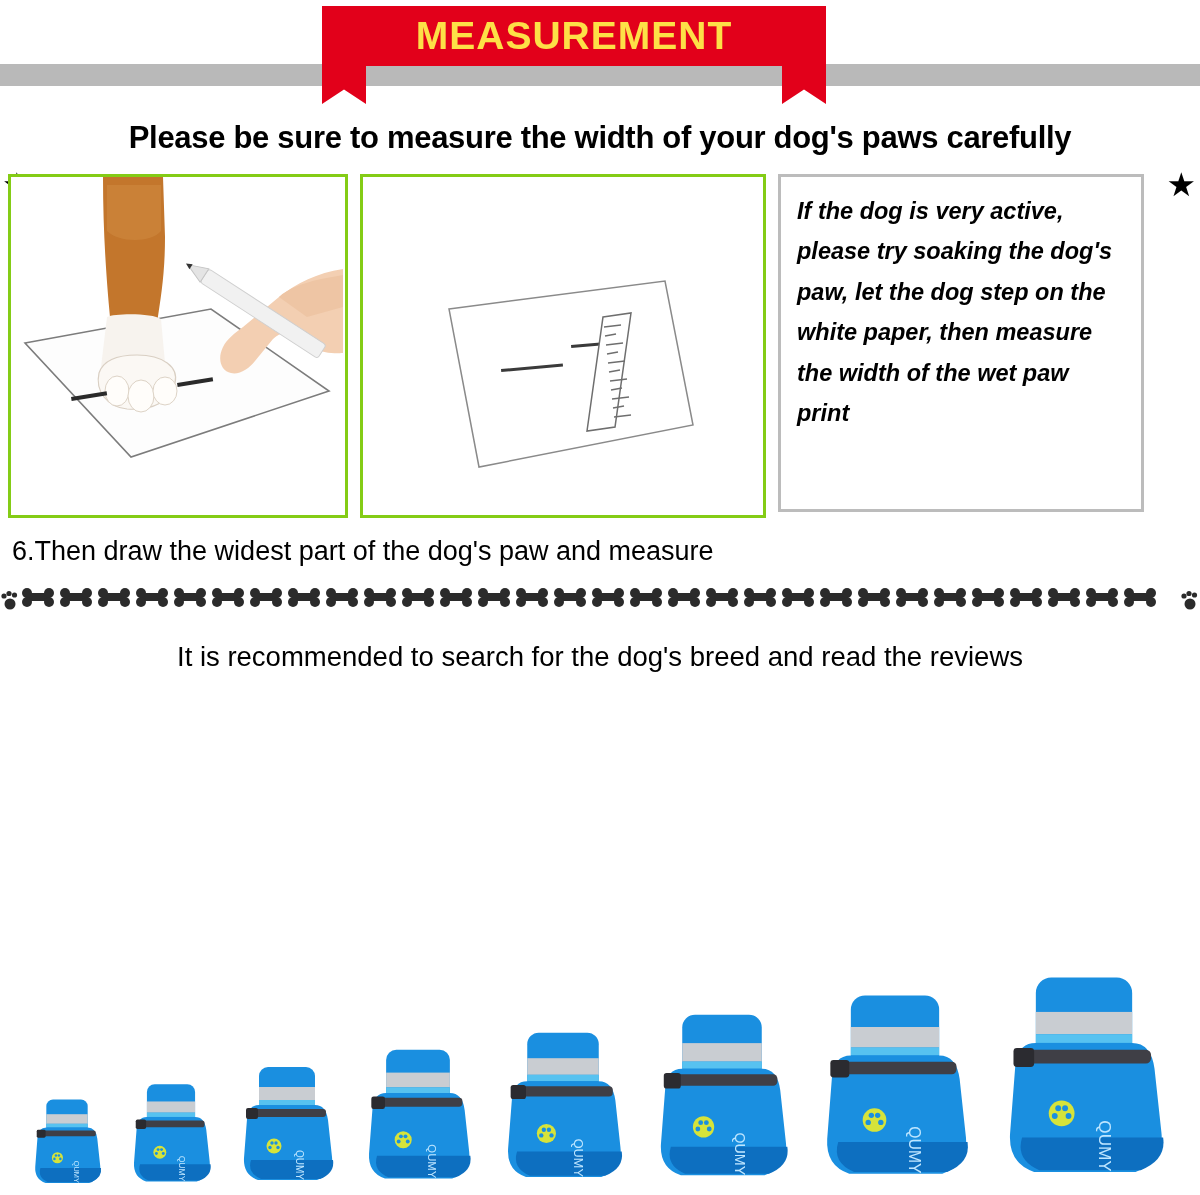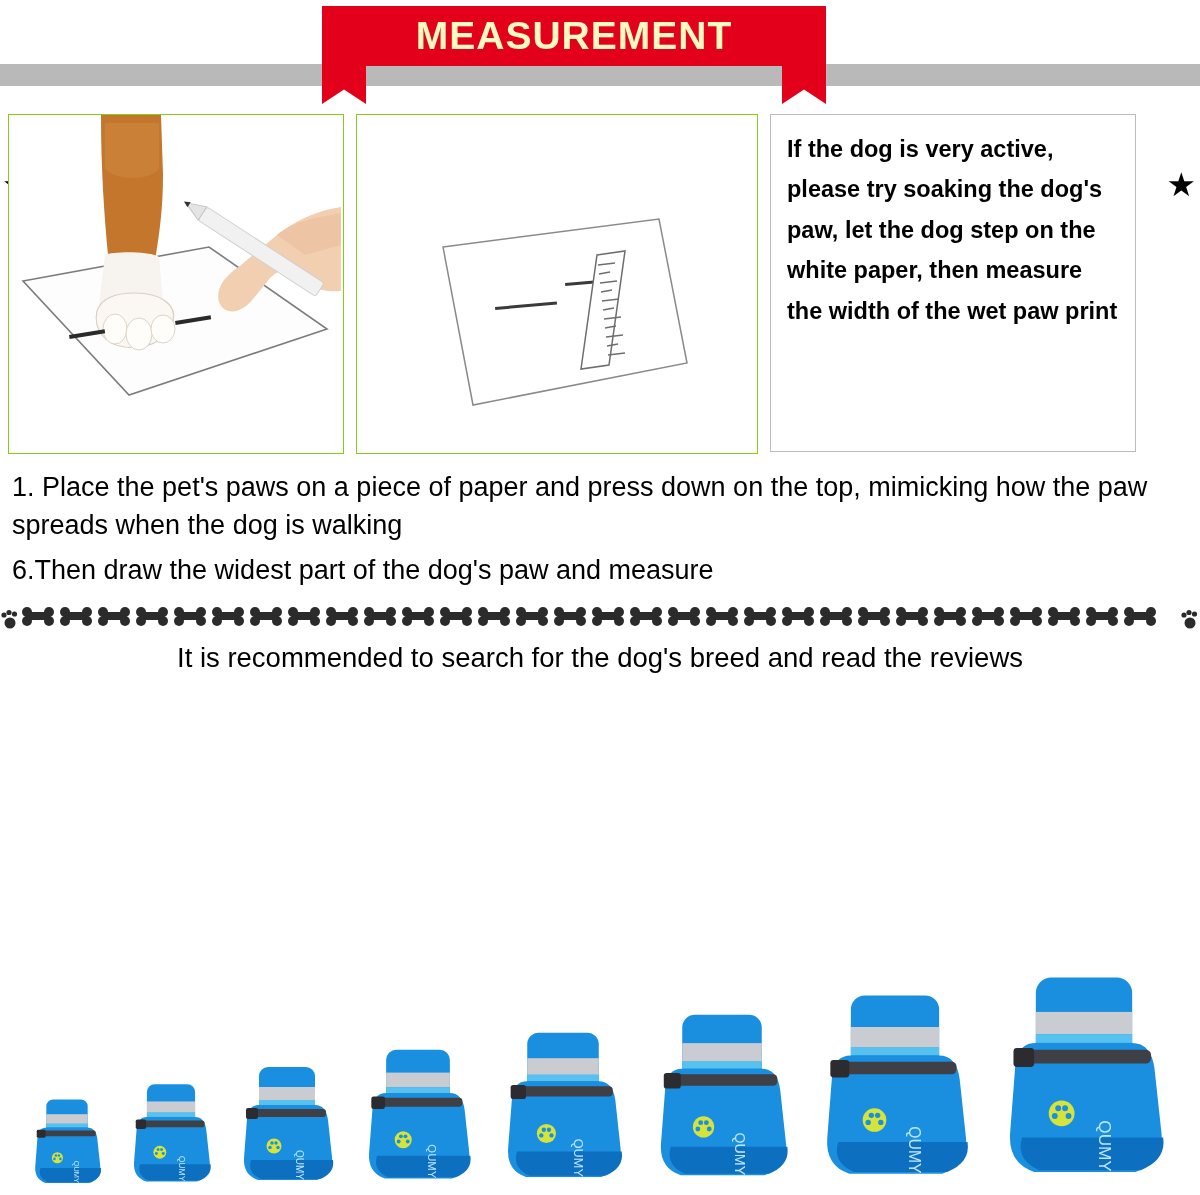--- a/index.html
+++ b/index.html
@@ -34,21 +34,21 @@
     top: 6px;
     left: 322px;
     width: 504px;
     height: 60px;
     background: #e2001a;
     display: flex;
     align-items: center;
     justify-content: center;
   }
   .ribbon-title {
-    color: #fef9c3;
+    color: #fde047;
     font-size: 39px;
     font-weight: bold;
     letter-spacing: 1px;
     font-family: "Liberation Sans", sans-serif;
   }
   .ribbon-tail {
     position: absolute;
     top: 66px;
     width: 44px;
     height: 38px;
@@ -77,23 +77,24 @@
 
   
   .panels {
     display: flex;
     gap: 12px;
     padding: 0 8px;
     margin-top: 10px;
     align-items: flex-start;
   }
   .panel {
-    border: 1px solid #84cc16;
+    border: 3px solid #84cc16;
     background: #fff;
     position: relative;
+    font-style: italic;
   }
   .panel-1 { width: 334px; height: 338px; }
   .panel-2 { width: 400px; height: 338px; }
   .panel-3 {
     width: 366px;
     height: 338px;
     padding: 14px 14px 0 16px;
     box-sizing: border-box;
     border-color: #bcbcbc;
   }
@@ -122,21 +123,21 @@
     position: relative;
     overflow: hidden;
   }
   .divider svg { display: block; }
 
   
   .recommend {
     text-align: center;
     font-size: 27.5px;
     line-height: 1.52;
-    margin-top: 4px;
+    margin-top: 22px;
     padding: 0 46px;
   }
 
   
   .boots {
     position: absolute;
     left: 0;
     bottom: 0;
     width: 1200px;
     height: 265px;
@@ -154,20 +155,21 @@
 <div class="banner-wrap">
   <div class="banner-gray"></div>
   <div class="ribbon-tail left"></div>
   <div class="ribbon-tail right"></div>
   <div class="ribbon">
     <span class="ribbon-title">MEASUREMENT</span>
   </div>
 </div>
 
 <div class="headline">
+  <div>Please be sure to measure the width of your dog's paws carefully</div>
 </div>
 <span class="star left">★</span>
 <span class="star right">★</span>
 
 <div class="panels">
 
   <div class="panel panel-1">
     <div class="ill1">
       <svg width="332" height="336" viewBox="0 0 332 336" xmlns="http://www.w3.org/2000/svg">
         <rect x="0" y="0" width="332" height="336" fill="#ffffff"></rect>
@@ -228,21 +230,20 @@
       </svg>
     </div>
   </div>
 
   <div class="panel panel-3">
     <div class="note-text">If the dog is very active, please try soaking the dog's paw, let the dog step on the white paper, then measure the width of the wet paw print</div>
   </div>
 </div>
 
 <div class="steps">
-  <p>1. Place the pet's paws on a piece of paper and press down on the top, mimicking how the paw spreads when the dog is walking</p>
   <p>6.Then draw the widest part of the dog's paw and measure</p>
 </div>
 
 <div class="divider">
   <svg width="1200" height="30" viewBox="0 0 1200 30" xmlns="http://www.w3.org/2000/svg">
     <defs>
       <g id="bone">
         <rect x="8" y="9" width="24" height="8" rx="2" fill="#2b2b2b"></rect>
         <circle cx="9" cy="9" r="5" fill="#2b2b2b"></circle>
         <circle cx="9" cy="18" r="5" fill="#2b2b2b"></circle>

